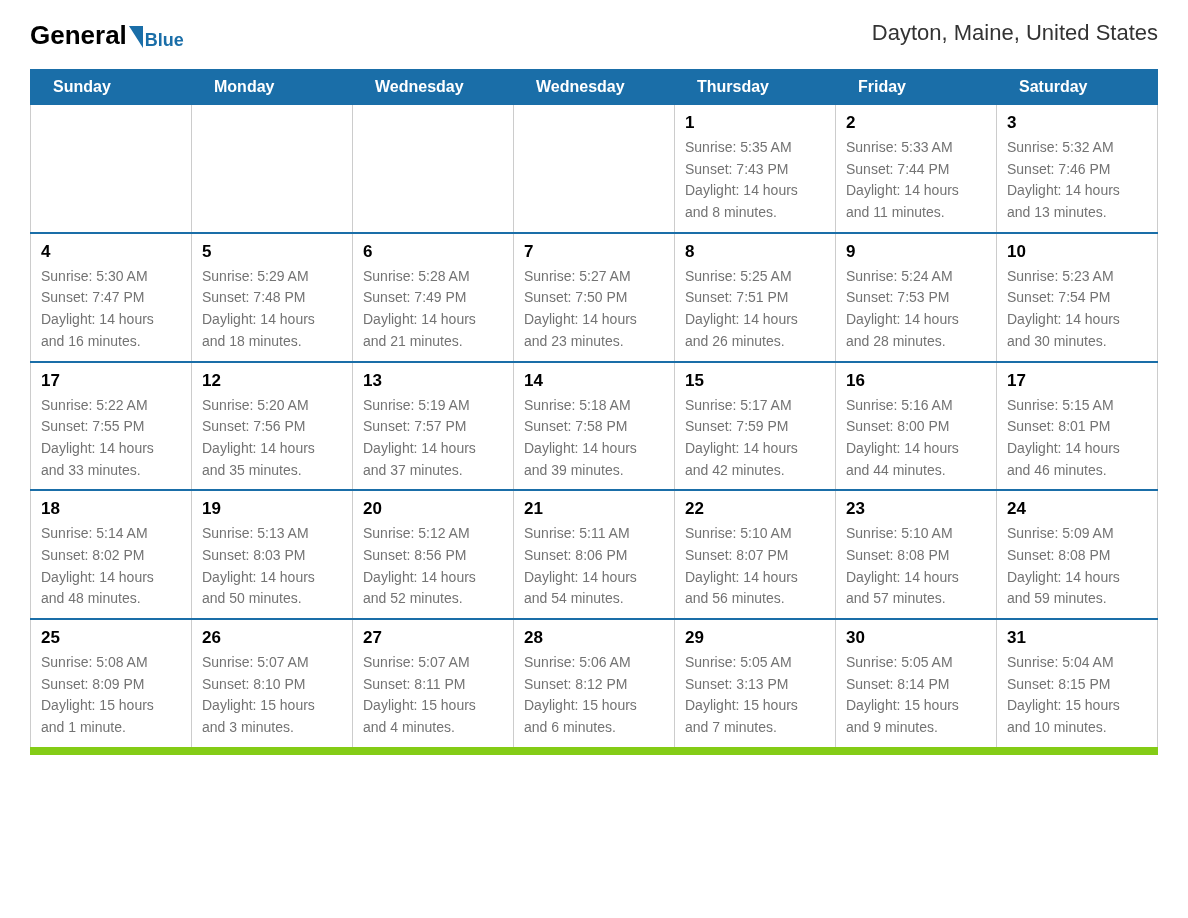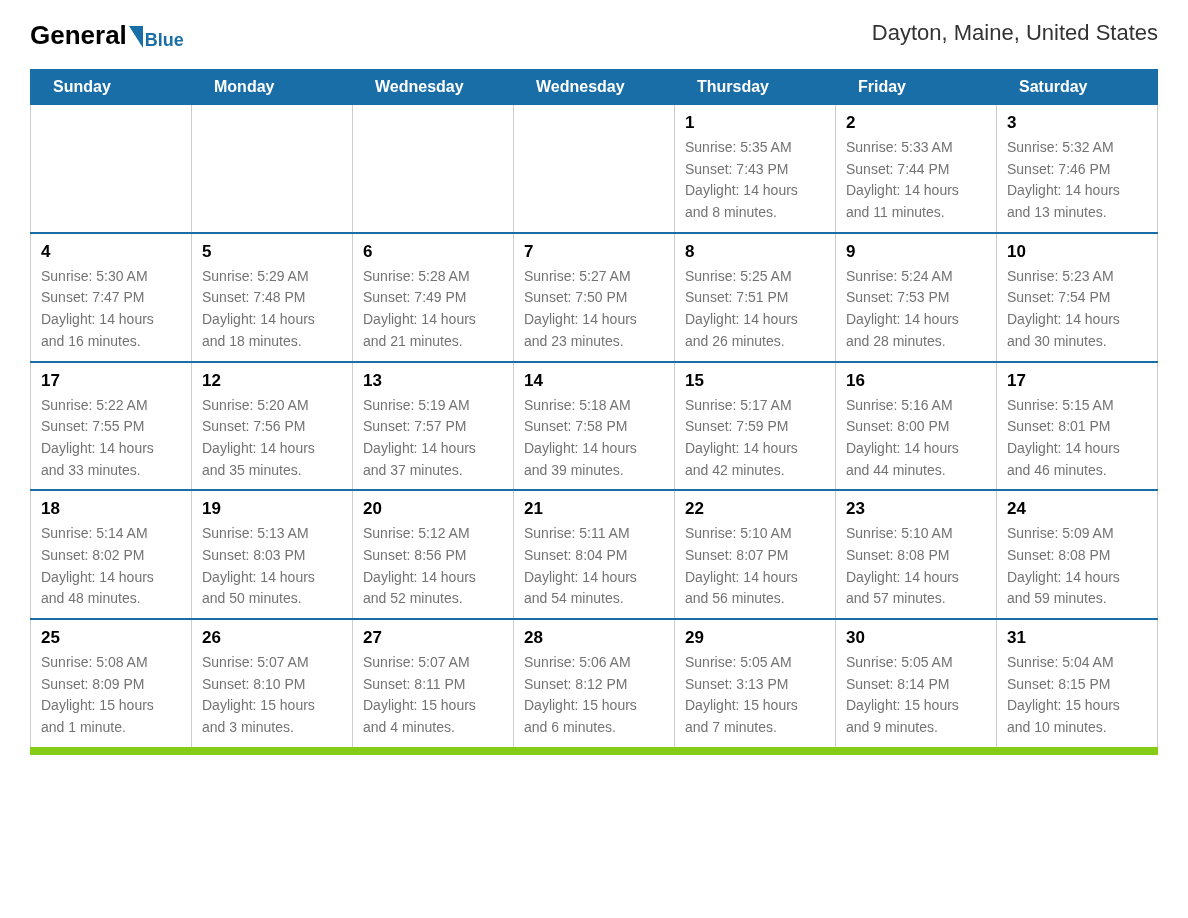--- a/index.html
+++ b/index.html
@@ -265,21 +265,21 @@
         </td>
         <td>
           <span class="day-num">20</span>
           <div class="day-info">Sunrise: 5:12 AM
 Sunset: 8:56 PM
 Daylight: 14 hours and 52 minutes.</div>
         </td>
         <td>
           <span class="day-num">21</span>
           <div class="day-info">Sunrise: 5:11 AM
-Sunset: 8:04 PM
+Sunset: 8:06 PM
 Daylight: 14 hours and 54 minutes.</div>
         </td>
         <td>
           <span class="day-num">22</span>
           <div class="day-info">Sunrise: 5:10 AM
 Sunset: 8:07 PM
 Daylight: 14 hours and 56 minutes.</div>
         </td>
         <td>
           <span class="day-num">23</span>

